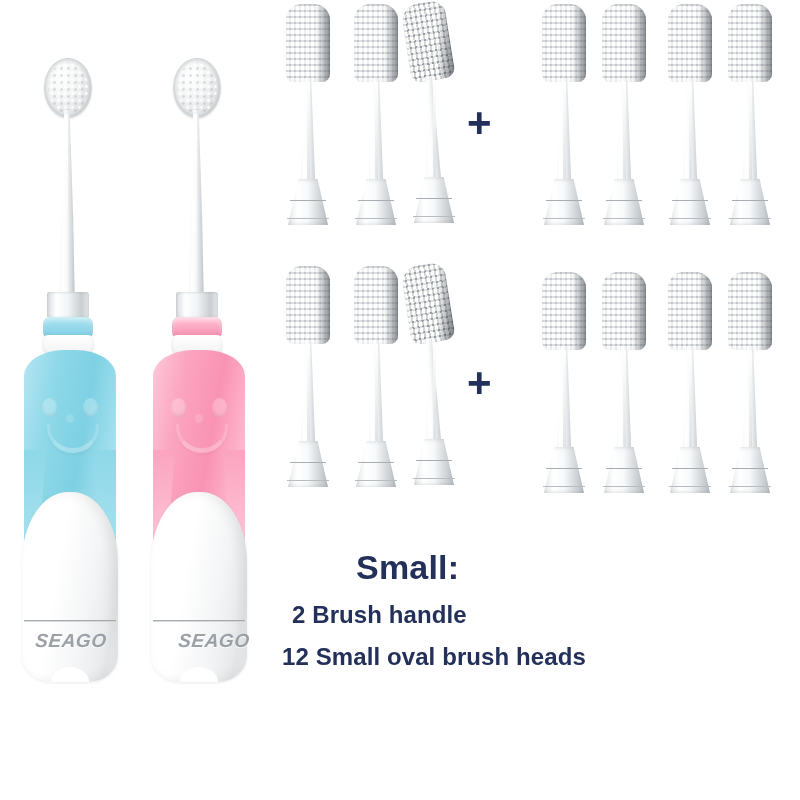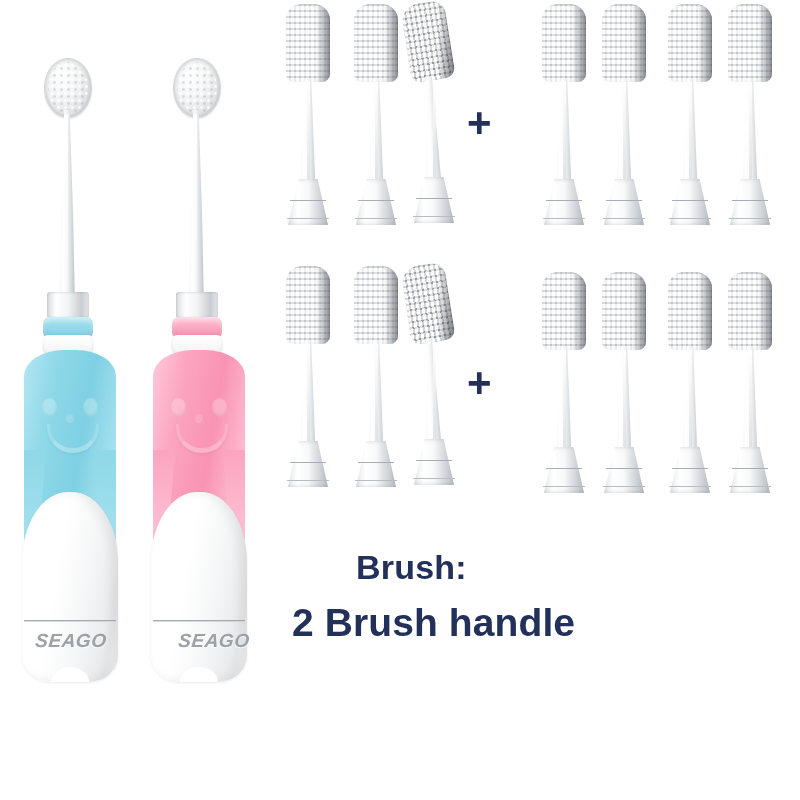--- a/index.html
+++ b/index.html
@@ -366,21 +366,21 @@
     font-family: "Liberation Sans", sans-serif;
     font-weight: 700;
   }
   .total-title {
     font-size: 34px;
     margin-left: 74px;
     margin-bottom: 14px;
     letter-spacing: .2px;
   }
   .total-line {
-    font-size: 39px;
+    font-size: 24px;
     margin-bottom: 14px;
     margin-left: 10px;
     white-space: nowrap;
     letter-spacing: .1px;
   }
   .total-line.last { margin-left: 0px; }
 </style>
 </head>
 <body>
 
@@ -556,17 +556,18 @@
       <div class="bristles"></div>
       <div class="stem"></div>
       <div class="stem-line"></div>
       <div class="base-flare"></div>
       <div class="base-ring"></div>
       <div class="base-ring2"></div>
     </div>
   </div>
 
   <div class="total-block">
-    <div class="total-title">Brush:</div>
+    <div class="total-title">Small:</div>
     <div class="total-line">2 Brush handle</div>
+    <div class="total-line last">12 Small oval brush heads</div>
   </div>
 
 </div>
 
 </body></html>

